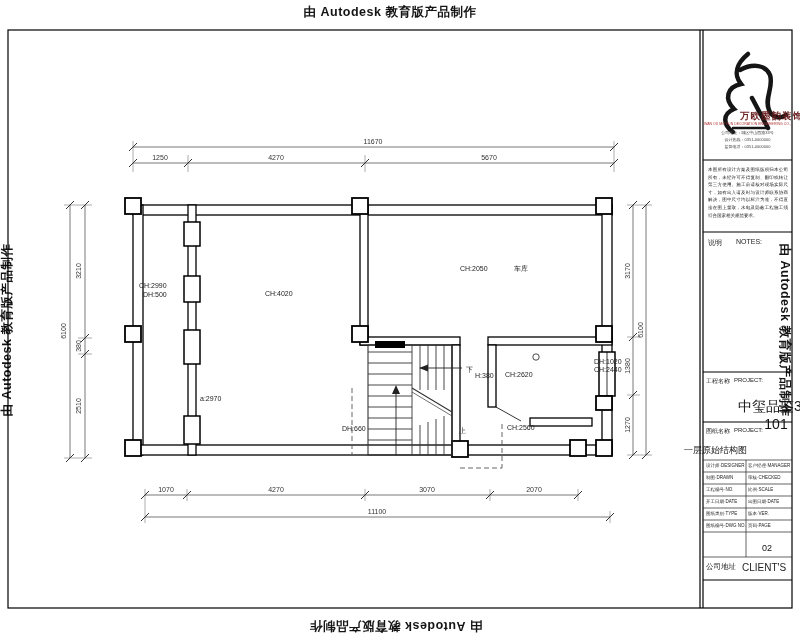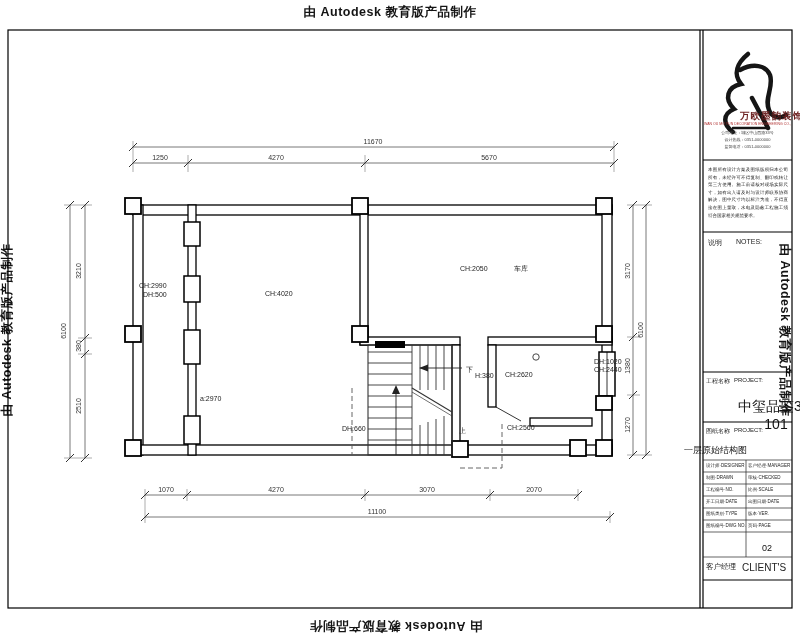--- a/index.html
+++ b/index.html
@@ -265,15 +265,15 @@
   <div class="tb-text" style="left:706px;top:487px;font-size:4.5px;">工程编号·NO.</div>
   <div class="tb-text" style="left:748px;top:487px;font-size:4.5px;">比例·SCALE</div>
   <div class="tb-text" style="left:706px;top:499px;font-size:4.5px;">开工日期·DATE</div>
   <div class="tb-text" style="left:748px;top:499px;font-size:4.5px;">出图日期·DATE</div>
   <div class="tb-text" style="left:706px;top:511px;font-size:4.5px;">图纸类别·TYPE</div>
   <div class="tb-text" style="left:748px;top:511px;font-size:4.5px;">版本·VER.</div>
   <div class="tb-text" style="left:706px;top:523px;font-size:4.5px;">图纸编号·DWG NO.</div>
   <div class="tb-text" style="left:748px;top:523px;font-size:4.5px;">页码·PAGE</div>
   <div class="tb-text" style="left:762px;top:543px;font-size:9px;color:#111;">02</div>
 
-  <div class="tb-text" style="left:706px;top:562px;font-size:7.5px;">客户经理</div>
+  <div class="tb-text" style="left:706px;top:562px;font-size:7.5px;">公司地址</div>
   <div class="tb-text" style="left:742px;top:562px;font-size:10px;">CLIENT'S</div>
 </div>
 
 </body></html>

